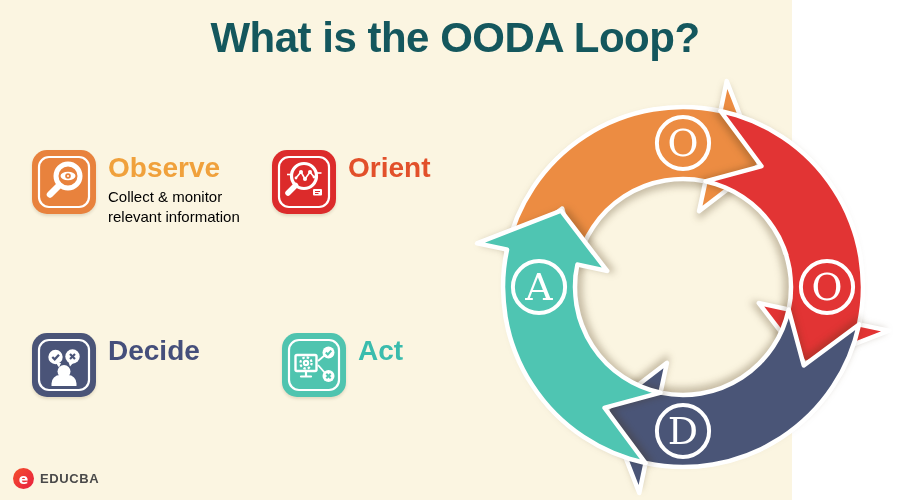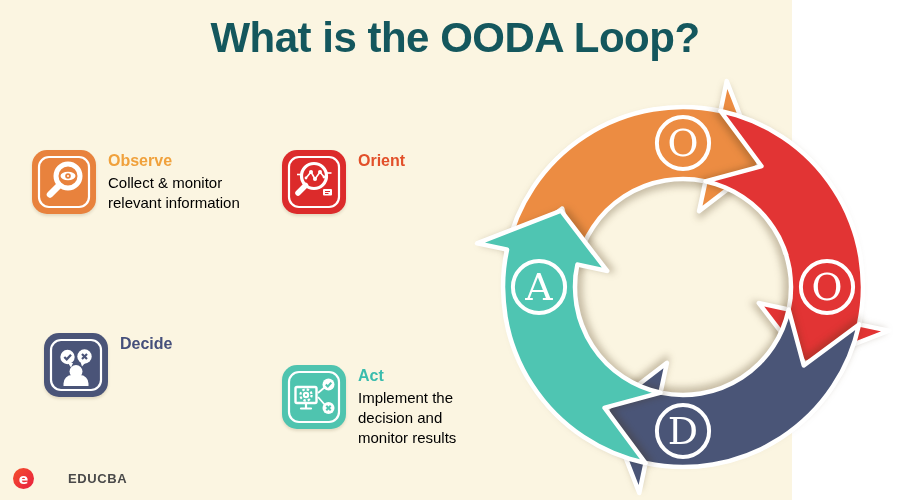--- a/index.html
+++ b/index.html
@@ -13,43 +13,43 @@
     background:#FBF5E1;
   }
   .main-title {
     position:absolute; left:0; top:14px; width:910px;
     text-align:center;
     font-size:42px; font-weight:bold; letter-spacing:-0.5px;
     color:#14575D;
   }
   .step { position:absolute; display:flex; align-items:flex-start; }
   .step-observe { left:32px;  top:150px; }
-  .step-orient  { left:282px; top:150px; }
-  .step-decide  { left:44px;  top:333px; }
-  .step-act     { left:282px; top:333px;margin-top:32px; }
+  .step-orient  { left:272px; top:150px; }
+  .step-decide  { left:32px;  top:333px; }
+  .step-act     { left:282px; top:333px; }
   .tile {
     width:64px; height:64px; border-radius:15px; flex:0 0 64px;
     box-shadow:0 2px 3px rgba(90,60,20,.15);
   }
   .tile svg { width:64px; height:64px; display:block; }
   .step-text { margin-left:12px; padding-top:2px; }
-  .step-label { font-size:16px; font-weight:bold; margin-bottom:3px; }
+  .step-label { font-size:28px; font-weight:bold; margin-bottom:3px; }
   .step-desc  { font-size:15px; line-height:1.32; color:#000000; white-space:pre-line; }
   .loop-wrap { position:absolute; left:458px; top:62px; width:450px; height:450px; }
   .loop-wrap svg { width:450px; height:450px; display:block; }
   .loop-arrow { filter:drop-shadow(0 3px 2px rgba(70,45,15,.28)); }
   .loop-letter {
     font-family:"DejaVu Serif", serif; font-size:21px; fill:#fff;
     text-anchor:middle;
   }
   .logo {
     position:absolute; left:13px; top:468px;
     display:flex; align-items:center; gap:6px;
   }
-  .logo-text { font-size:13px; font-weight:600; letter-spacing:0.6px; color:#4A4A4A;margin-left:28px; }
+  .logo-text { font-size:13px; font-weight:600; letter-spacing:0.6px; color:#4A4A4A; }
 </style>
 </head>
 <body>
 
 <div class="canvas">
 
   <div class="main-title">What is the OODA Loop?</div>
 
   <div class="step step-observe">
     <div class="tile" style="background: rgb(232, 130, 61);">
@@ -127,23 +127,20 @@
         <line x1="36" y1="32" x2="43" y2="40" stroke="#fff" stroke-width="1.8"></line>
         <circle cx="46.5" cy="19.5" r="6" fill="#fff"></circle>
         <polyline points="43.8,19.5 45.8,21.5 49.3,17.6" fill="none" stroke="#4FC4AF" stroke-width="2"></polyline>
         <circle cx="46.5" cy="43" r="6" fill="#fff"></circle>
         <line x1="44.3" y1="40.8" x2="48.7" y2="45.2" stroke="#4FC4AF" stroke-width="2"></line>
         <line x1="48.7" y1="40.8" x2="44.3" y2="45.2" stroke="#4FC4AF" stroke-width="2"></line>
       </svg>
     </div>
     <div class="step-text">
       <div class="step-label" style="color: rgb(58, 188, 173);">Act</div>
-      <div class="step-desc">Implement the
-decision and
-monitor results</div>
     </div>
   </div>
 
   <div class="loop-wrap">
     <svg viewBox="-125 -125 250 250">
       <g stroke="#fff" stroke-width="2.5" stroke-linejoin="round">
         <path class="loop-arrow" d="M -97.8 -20.8 A 100 100 0 0 1 20.8 -97.8 L 24.3 -114.4 L 42.4 -67.8 L 8.9 -42.1 L 12.5 -58.7 A 60 60 0 0 0 -58.7 -12.5 L -67.1 -43.6 Z" fill="#EC8C42"></path>
         <path class="loop-arrow" transform="rotate(90)" d="M -97.8 -20.8 A 100 100 0 0 1 20.8 -97.8 L 24.3 -114.4 L 42.4 -67.8 L 8.9 -42.1 L 12.5 -58.7 A 60 60 0 0 0 -58.7 -12.5 L -67.1 -43.6 Z" fill="#E23434"></path>
         <path class="loop-arrow" transform="rotate(180)" d="M -97.8 -20.8 A 100 100 0 0 1 20.8 -97.8 L 24.3 -114.4 L 42.4 -67.8 L 8.9 -42.1 L 12.5 -58.7 A 60 60 0 0 0 -58.7 -12.5 L -67.1 -43.6 Z" fill="#4A5577"></path>
         <path class="loop-arrow" transform="rotate(270)" d="M -97.8 -20.8 A 100 100 0 0 1 20.8 -97.8 L 24.3 -114.4 L 42.4 -67.8 L 8.9 -42.1 L 12.5 -58.7 A 60 60 0 0 0 -58.7 -12.5 L -67.1 -43.6 Z" fill="#4FC5B2"></path>

